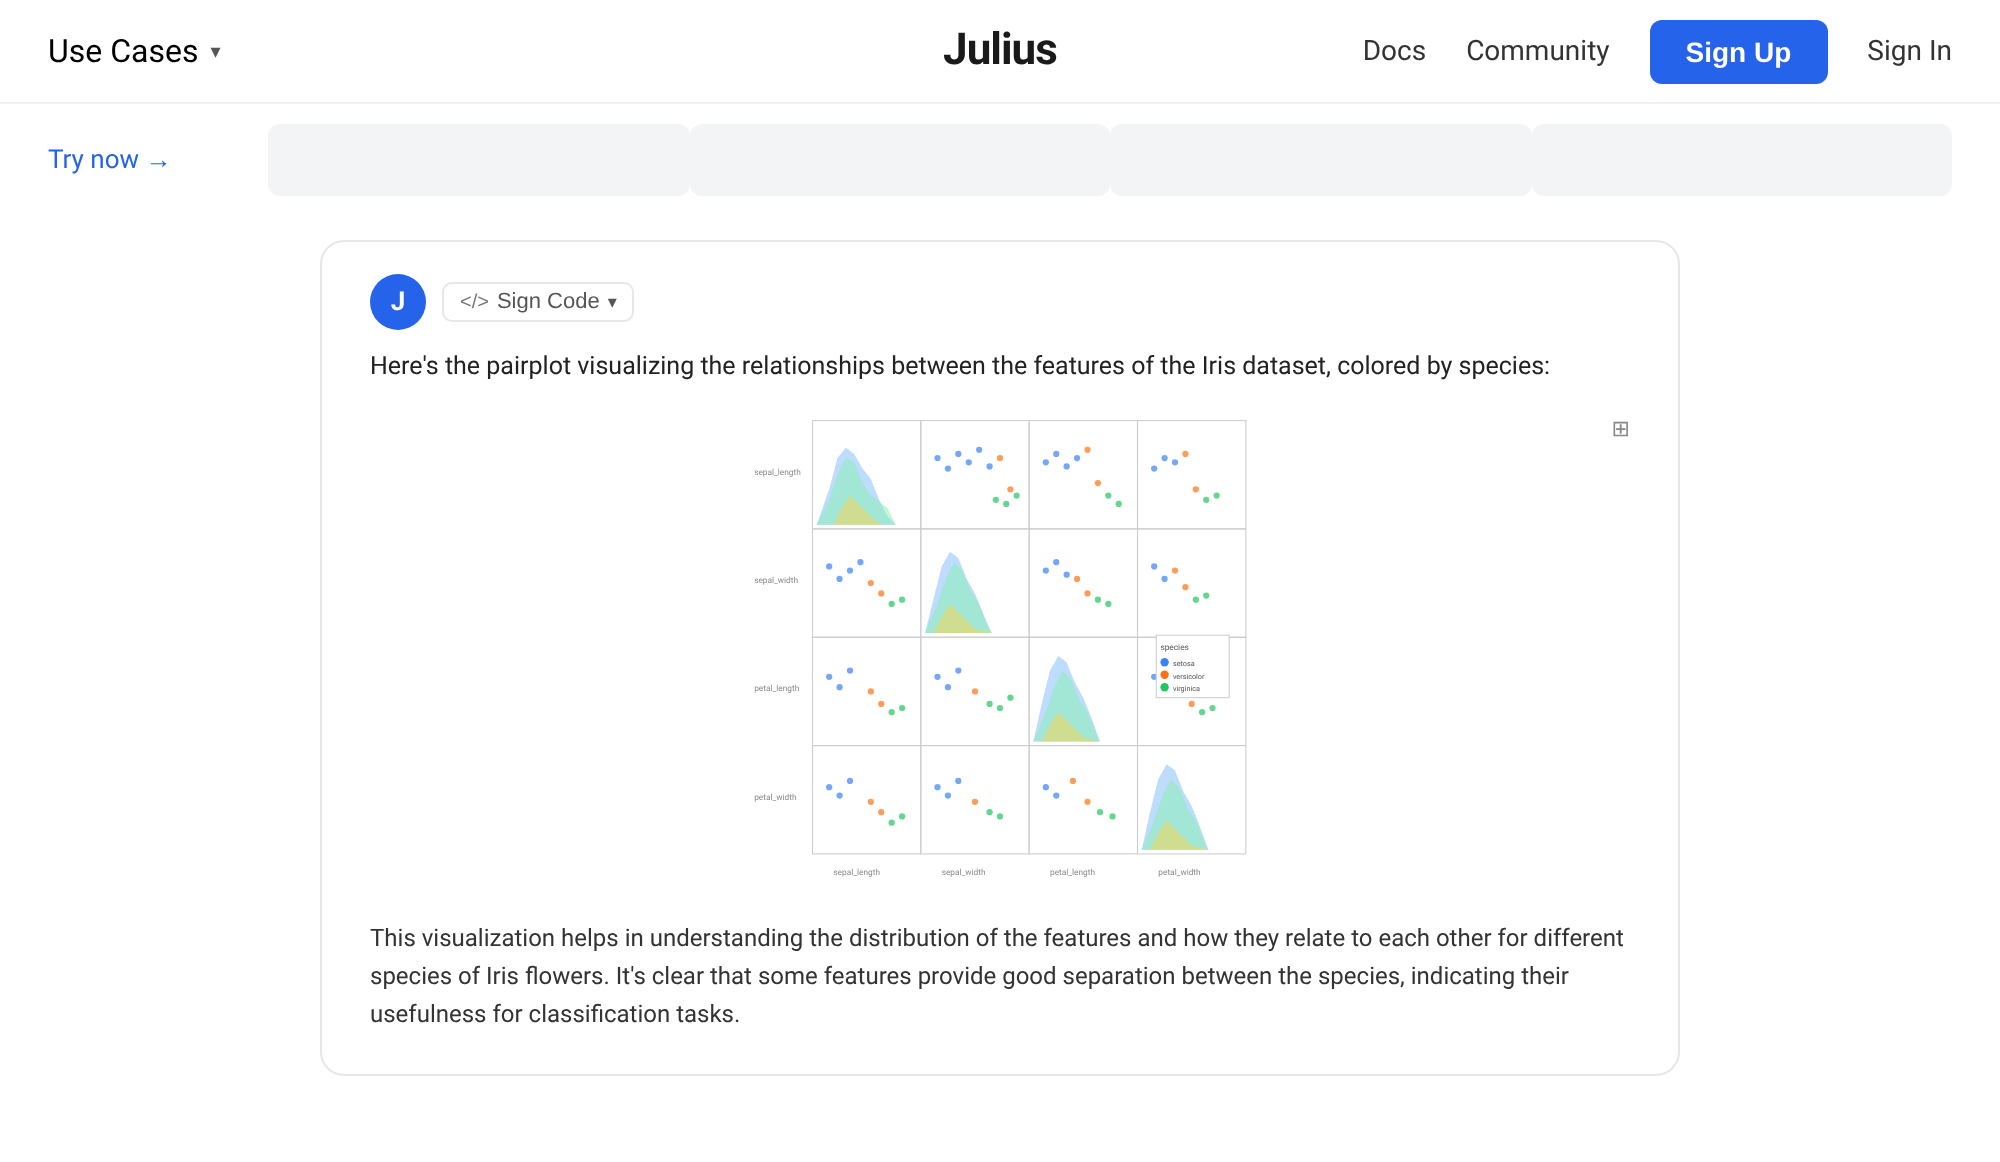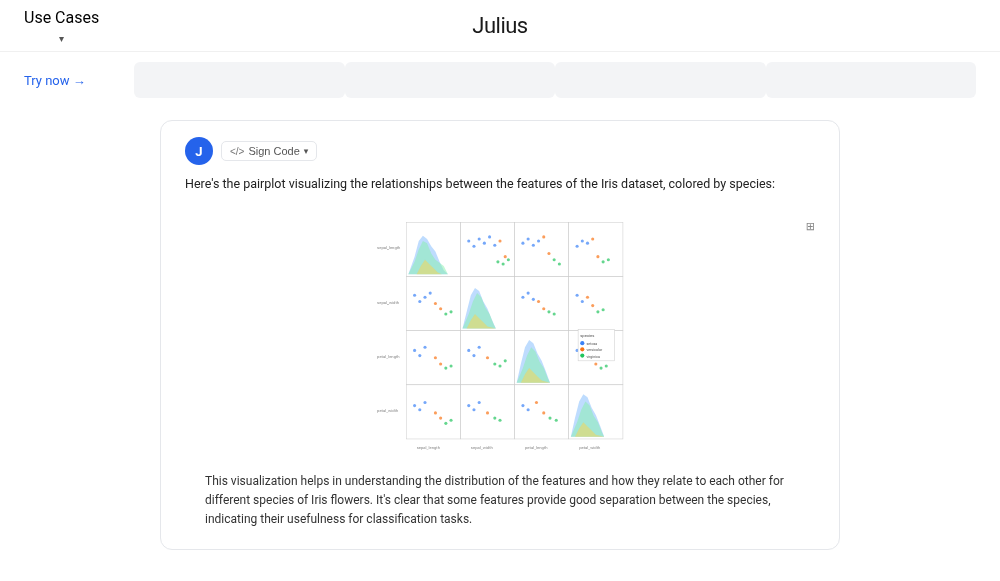--- a/index.html
+++ b/index.html
@@ -19,28 +19,27 @@
       padding: 0 24px;
       height: 52px;
       border-bottom: 1px solid #f0f0f0;
       position: relative;
     }
     .nav-left {
       display: flex;
       align-items: center;
       gap: 6px;
       cursor: pointer;
-      flex-direction: column;
     }
     .nav-logo {
       position: absolute;
       left: 50%;
       transform: translateX(-50%);
       font-size: 22px;
-      font-weight: 400;
+      font-weight: 700;
       letter-spacing: -0.5px;
       color: #1a1a1a;
     }
     .nav-right {
       display: flex;
       align-items: center;
       gap: 20px;
     }
     .nav-link {
       font-size: 14px;
@@ -139,21 +138,21 @@
     .code-icon {
       font-size: 10px;
       color: #777;
     }
 
     
     .desc-text {
       font-size: 12.5px;
       color: #222;
       line-height: 1.5;
-      margin-bottom: 26px;
+      margin-bottom: 14px;
     }
 
     
     .chart-wrapper {
       position: relative;
       display: flex;
       justify-content: center;
       margin-bottom: 12px;
     }
     .chart-expand {
@@ -169,40 +168,45 @@
     .pairplot-svg {
       width: 240px;
       height: 230px;
     }
 
     
     .analysis-text {
       font-size: 12px;
       color: #333;
       line-height: 1.6;
-      margin-left: 20px;
     }
 
     
     .featured-section {
       text-align: center;
       padding: 28px 0 24px;
     }
   </style>
 </head>
 <body>
 
 <nav>
   <div class="nav-left">
     <span>Use Cases</span>
     <span class="use-cases-caret">▾</span>
   </div>
 
   <div class="nav-logo">Julius</div>
 
+  <div class="nav-right">
+    <a class="nav-link">Docs</a>
+    <a class="nav-link">Community</a>
+    <button class="nav-signup">Sign Up</button>
+    <span class="nav-signin">Sign In</span>
+  </div>
 </nav>
 
 <div class="hero-strip">
   <div class="hero-try-now">Try now →</div>
   <div class="hero-card"></div>
   <div class="hero-card"></div>
   <div class="hero-card"></div>
   <div class="hero-card"></div>
 </div>
 

